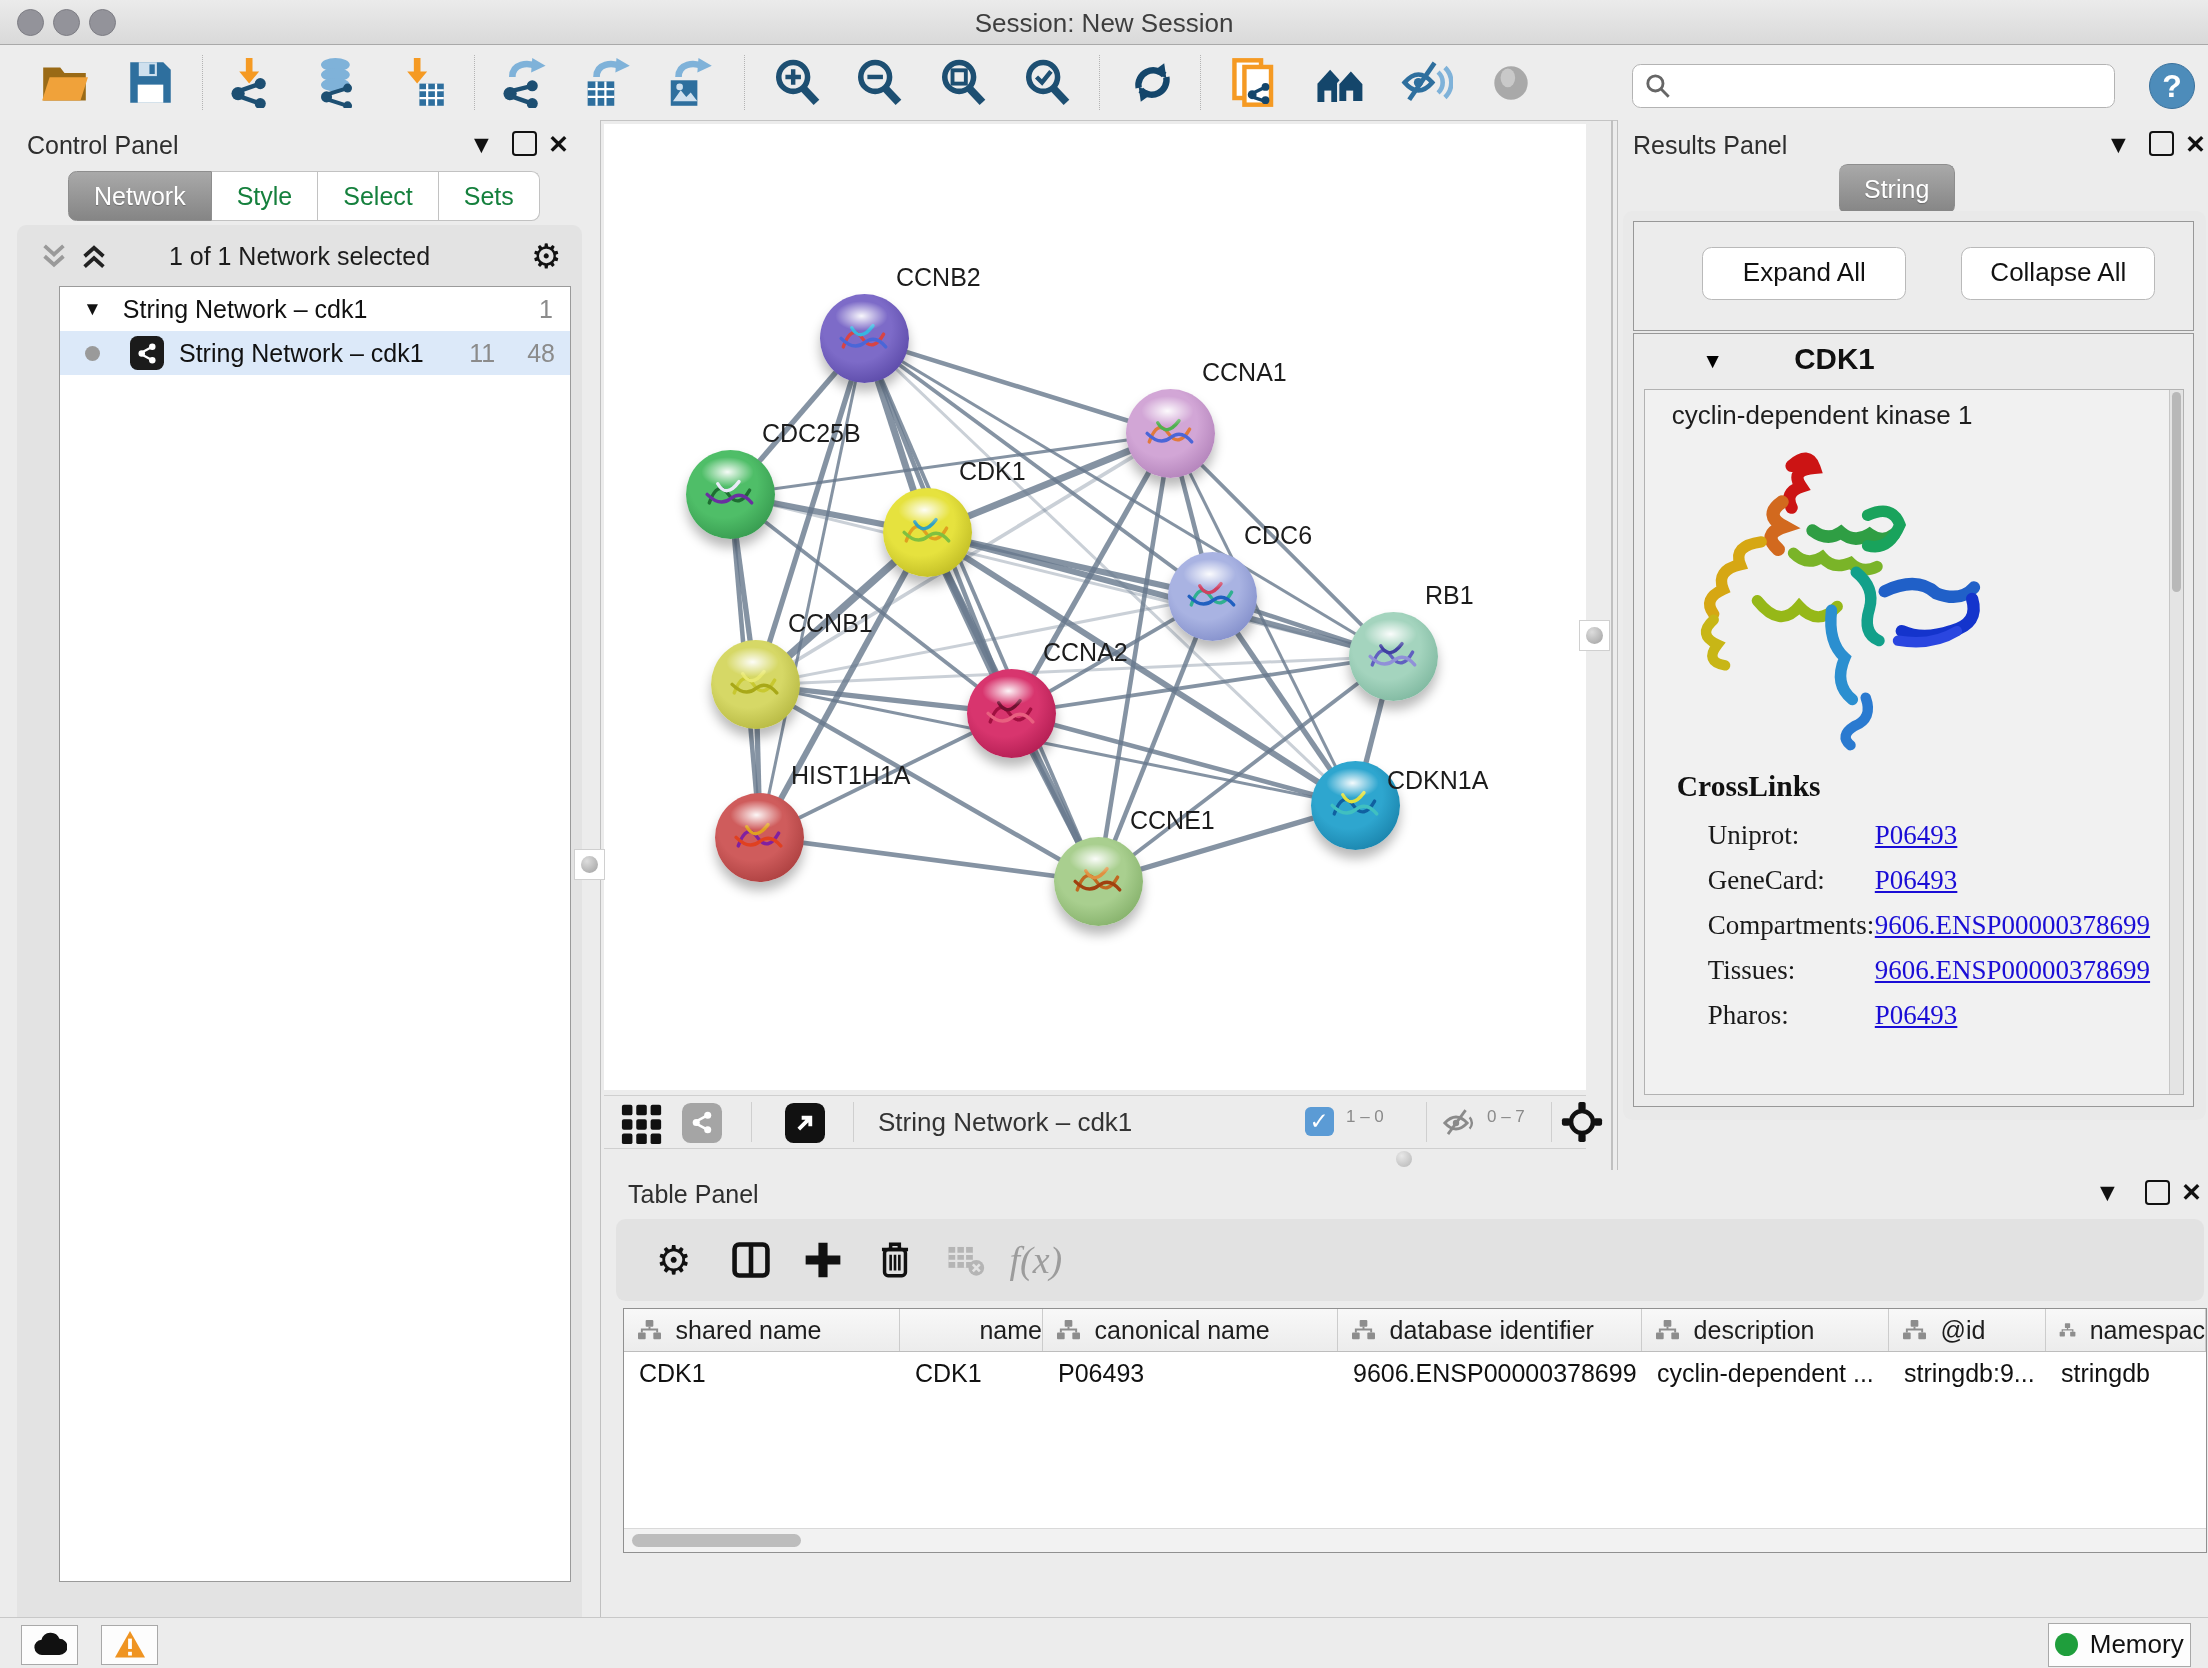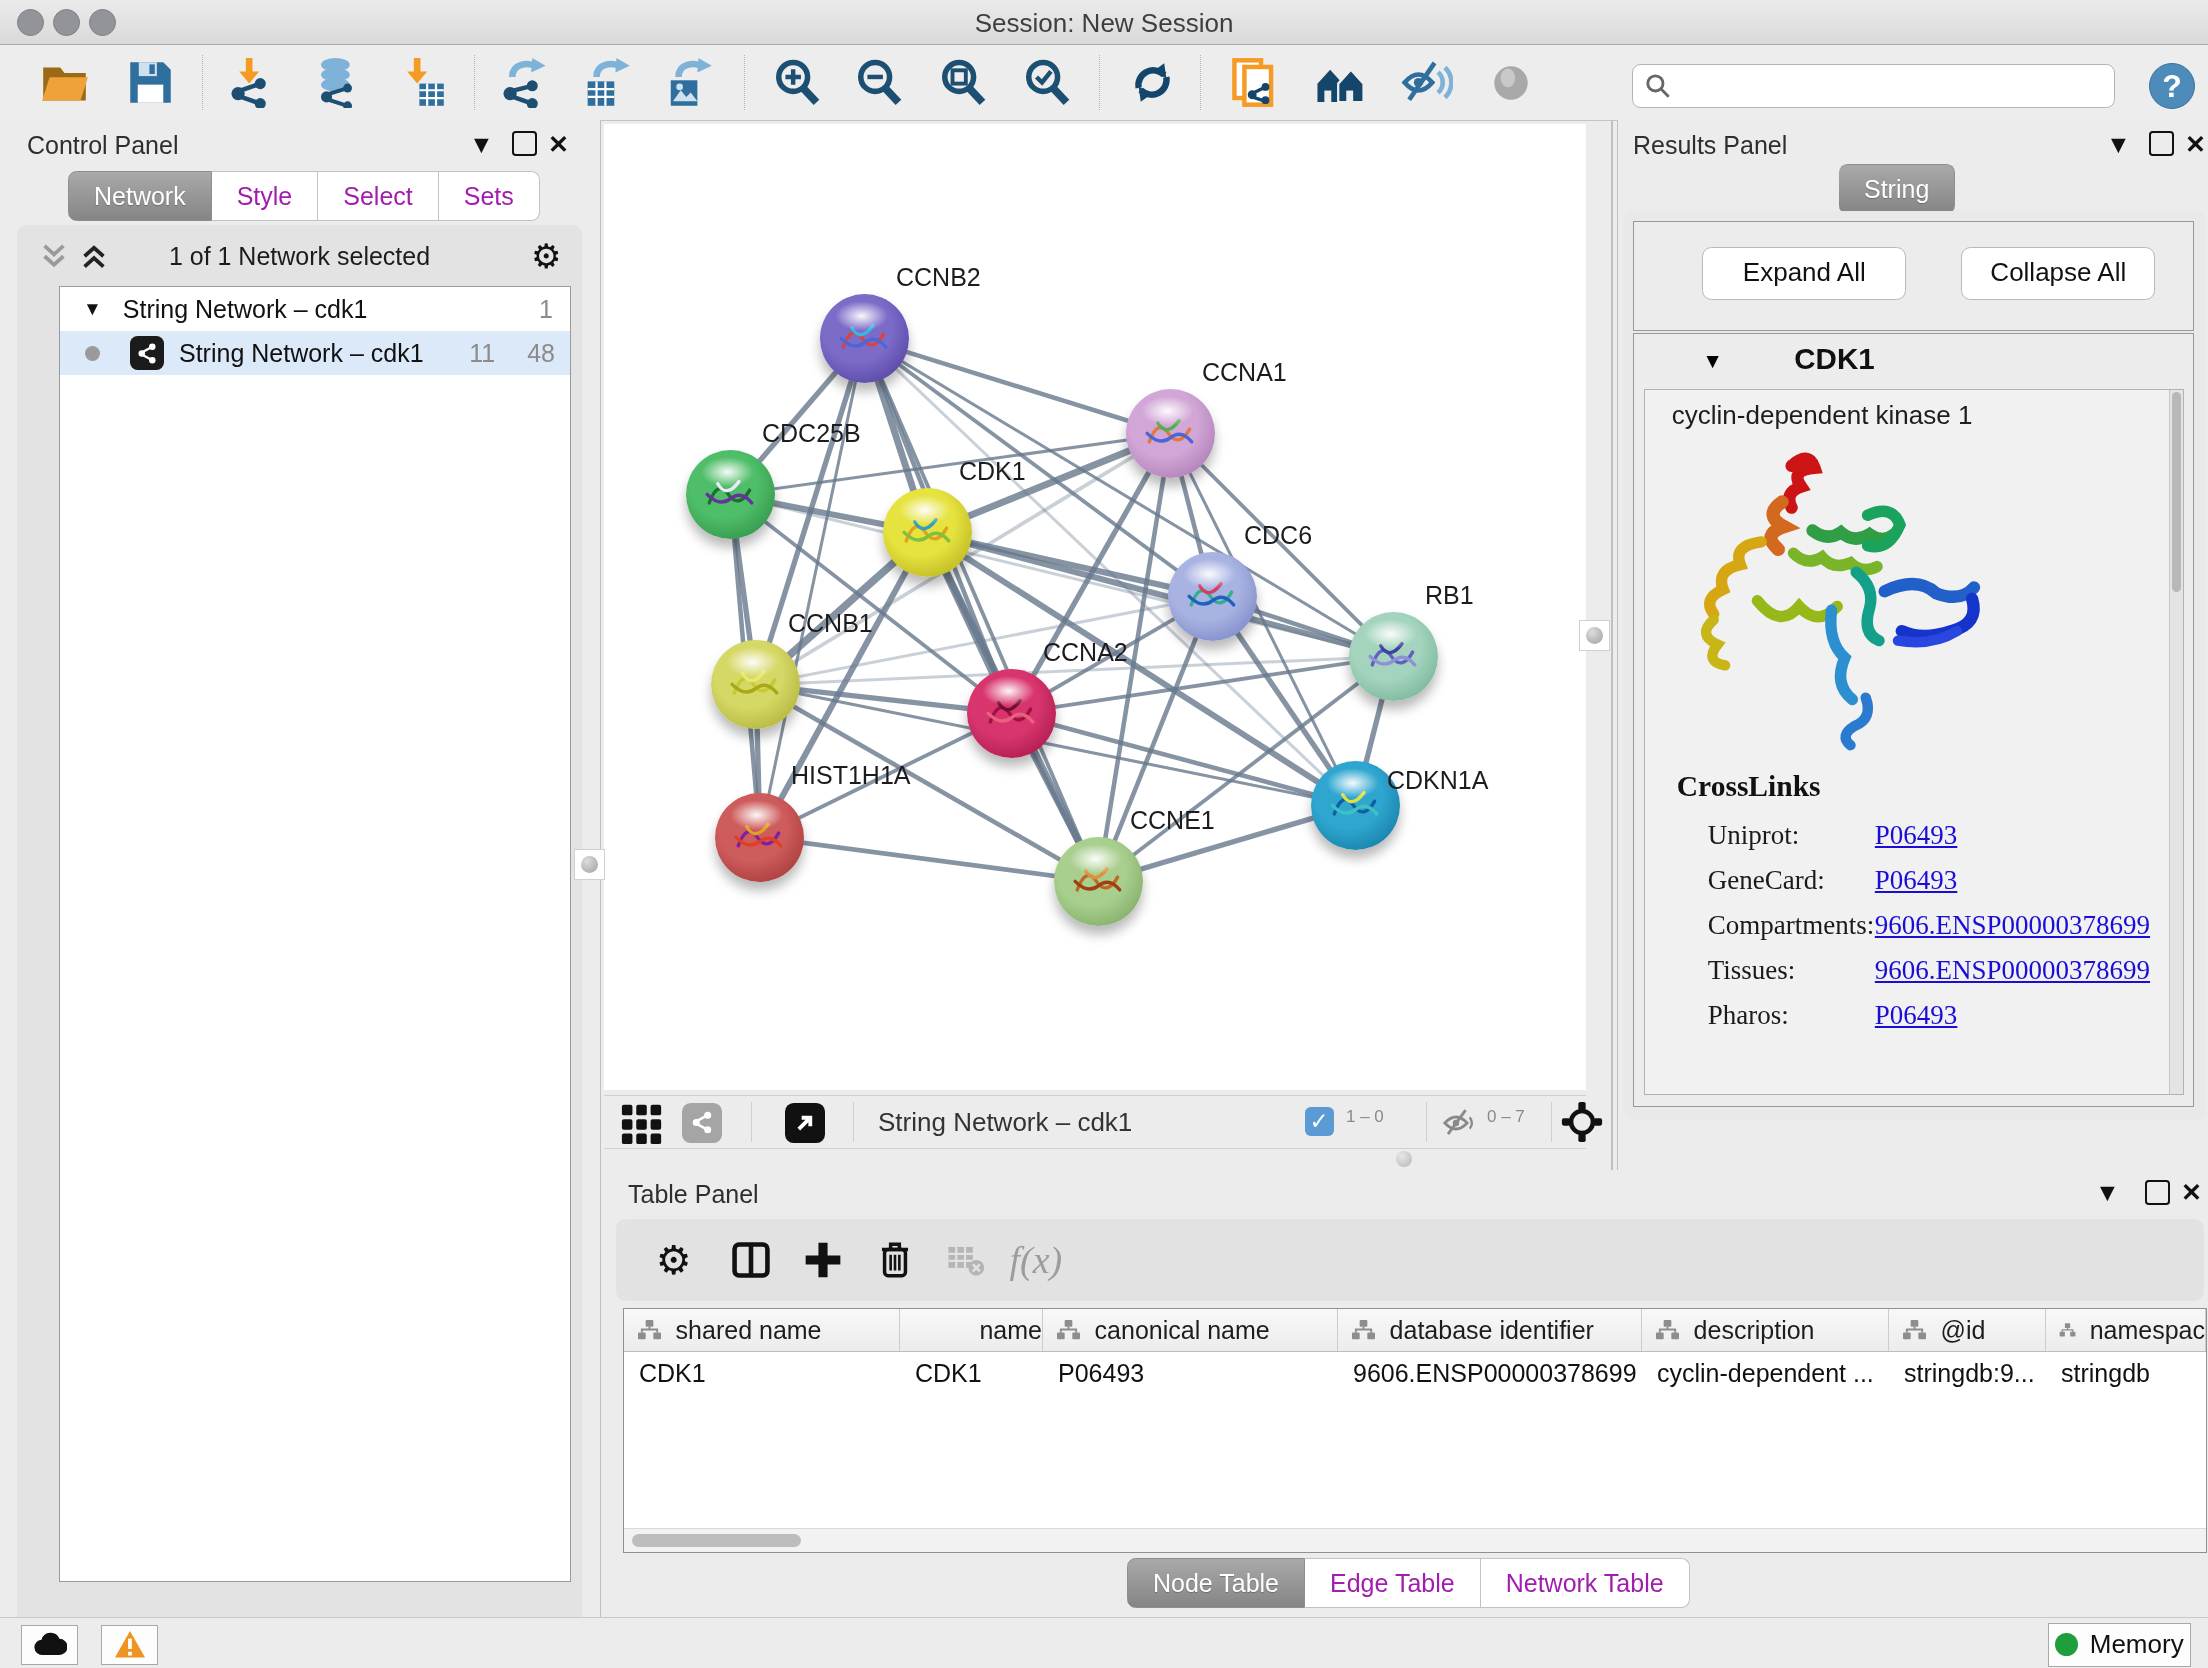--- a/index.html
+++ b/index.html
@@ -25,21 +25,21 @@
                    font-family:"Liberation Sans",sans-serif;background:transparent;}
   .helpbtn{position:absolute;left:2149px;top:18px;width:44px;height:44px;border-radius:50%;
            background:#4d8cba;color:#fff;font-size:32px;font-weight:bold;text-align:center;
            line-height:44px;border:1.9px solid #3a719c;}
   
   .ptitle{font-size:25px;color:#2e2e2e;}
   .picon{position:absolute;top:0;font-size:25px;color:#111;line-height:28.5px;}
   .sqicon{position:absolute;top:1.9px;width:21px;height:21px;border:2.9px solid #111;border-radius:3.8px;}
   
   .seggroup{position:absolute;display:flex;}
-  .seg{height:48px;line-height:48px;padding:0 25px;font-size:25px;background:#fff;color:#a21caf;
+  .seg{height:48px;line-height:48px;padding:0 25px;font-size:25px;background:#fff;color:#15803d;
        border:1px solid #c2c2c2;border-left:none;text-align:center;}
   .seg:first-child{border-left:1px solid #c2c2c2;border-radius:8.6px 0 0 8.6px;}
   .seg:last-child{border-radius:0 8.6px 8.6px 0;}
   .seg.sel{background:linear-gradient(#a9a9a9,#858585);color:#fff;border-color:#8e8e8e;
            text-shadow:0 1px 1px rgba(0,0,0,.25);}
   
   .cpanel{position:absolute;left:0;top:120px;width:600px;height:1497px;background:#ececec;
           border-right:1.9px solid #c0c0c0;}
   .cp-inner{position:absolute;left:17px;top:105px;width:565px;height:1499px;background:#e3e3e3;
             border-radius:9.5px 9.5px 0 0;}
@@ -749,25 +749,20 @@
             <div class="td" style="width: 247px;">cyclin-dependent ...</div>
             <div class="td" style="width: 157px;">stringdb:9...</div>
             <div class="td" style="width: 160px;">stringdb</div>
           </div>
         </div>
       <div class="hscroll">
           <div class="hthumb"></div>
         </div>
     </div>
 
-    <div class="seggroup" id="table-tabs" style="left:525px;top:388px">
-        <div class="seg sel">Node Table</div>
-        <div class="seg">Edge Table</div>
-        <div class="seg">Network Table</div>
-      </div>
   </div>
 
   <div class="statusbar">
     <div class="sbtn" style="left:21px">
       <svg width="34" height="25" viewBox="0 0 36 26">
           <path fill="#111" d="M10 24a8 8 0 0 1-1-16 10 10 0 0 1 19-1 7 7 0 0 1 0 17z"></path>
         </svg>
     </div>
     <div class="sbtn" style="left:101px">
       <svg width="32" height="28.5" viewBox="0 0 34 30">

